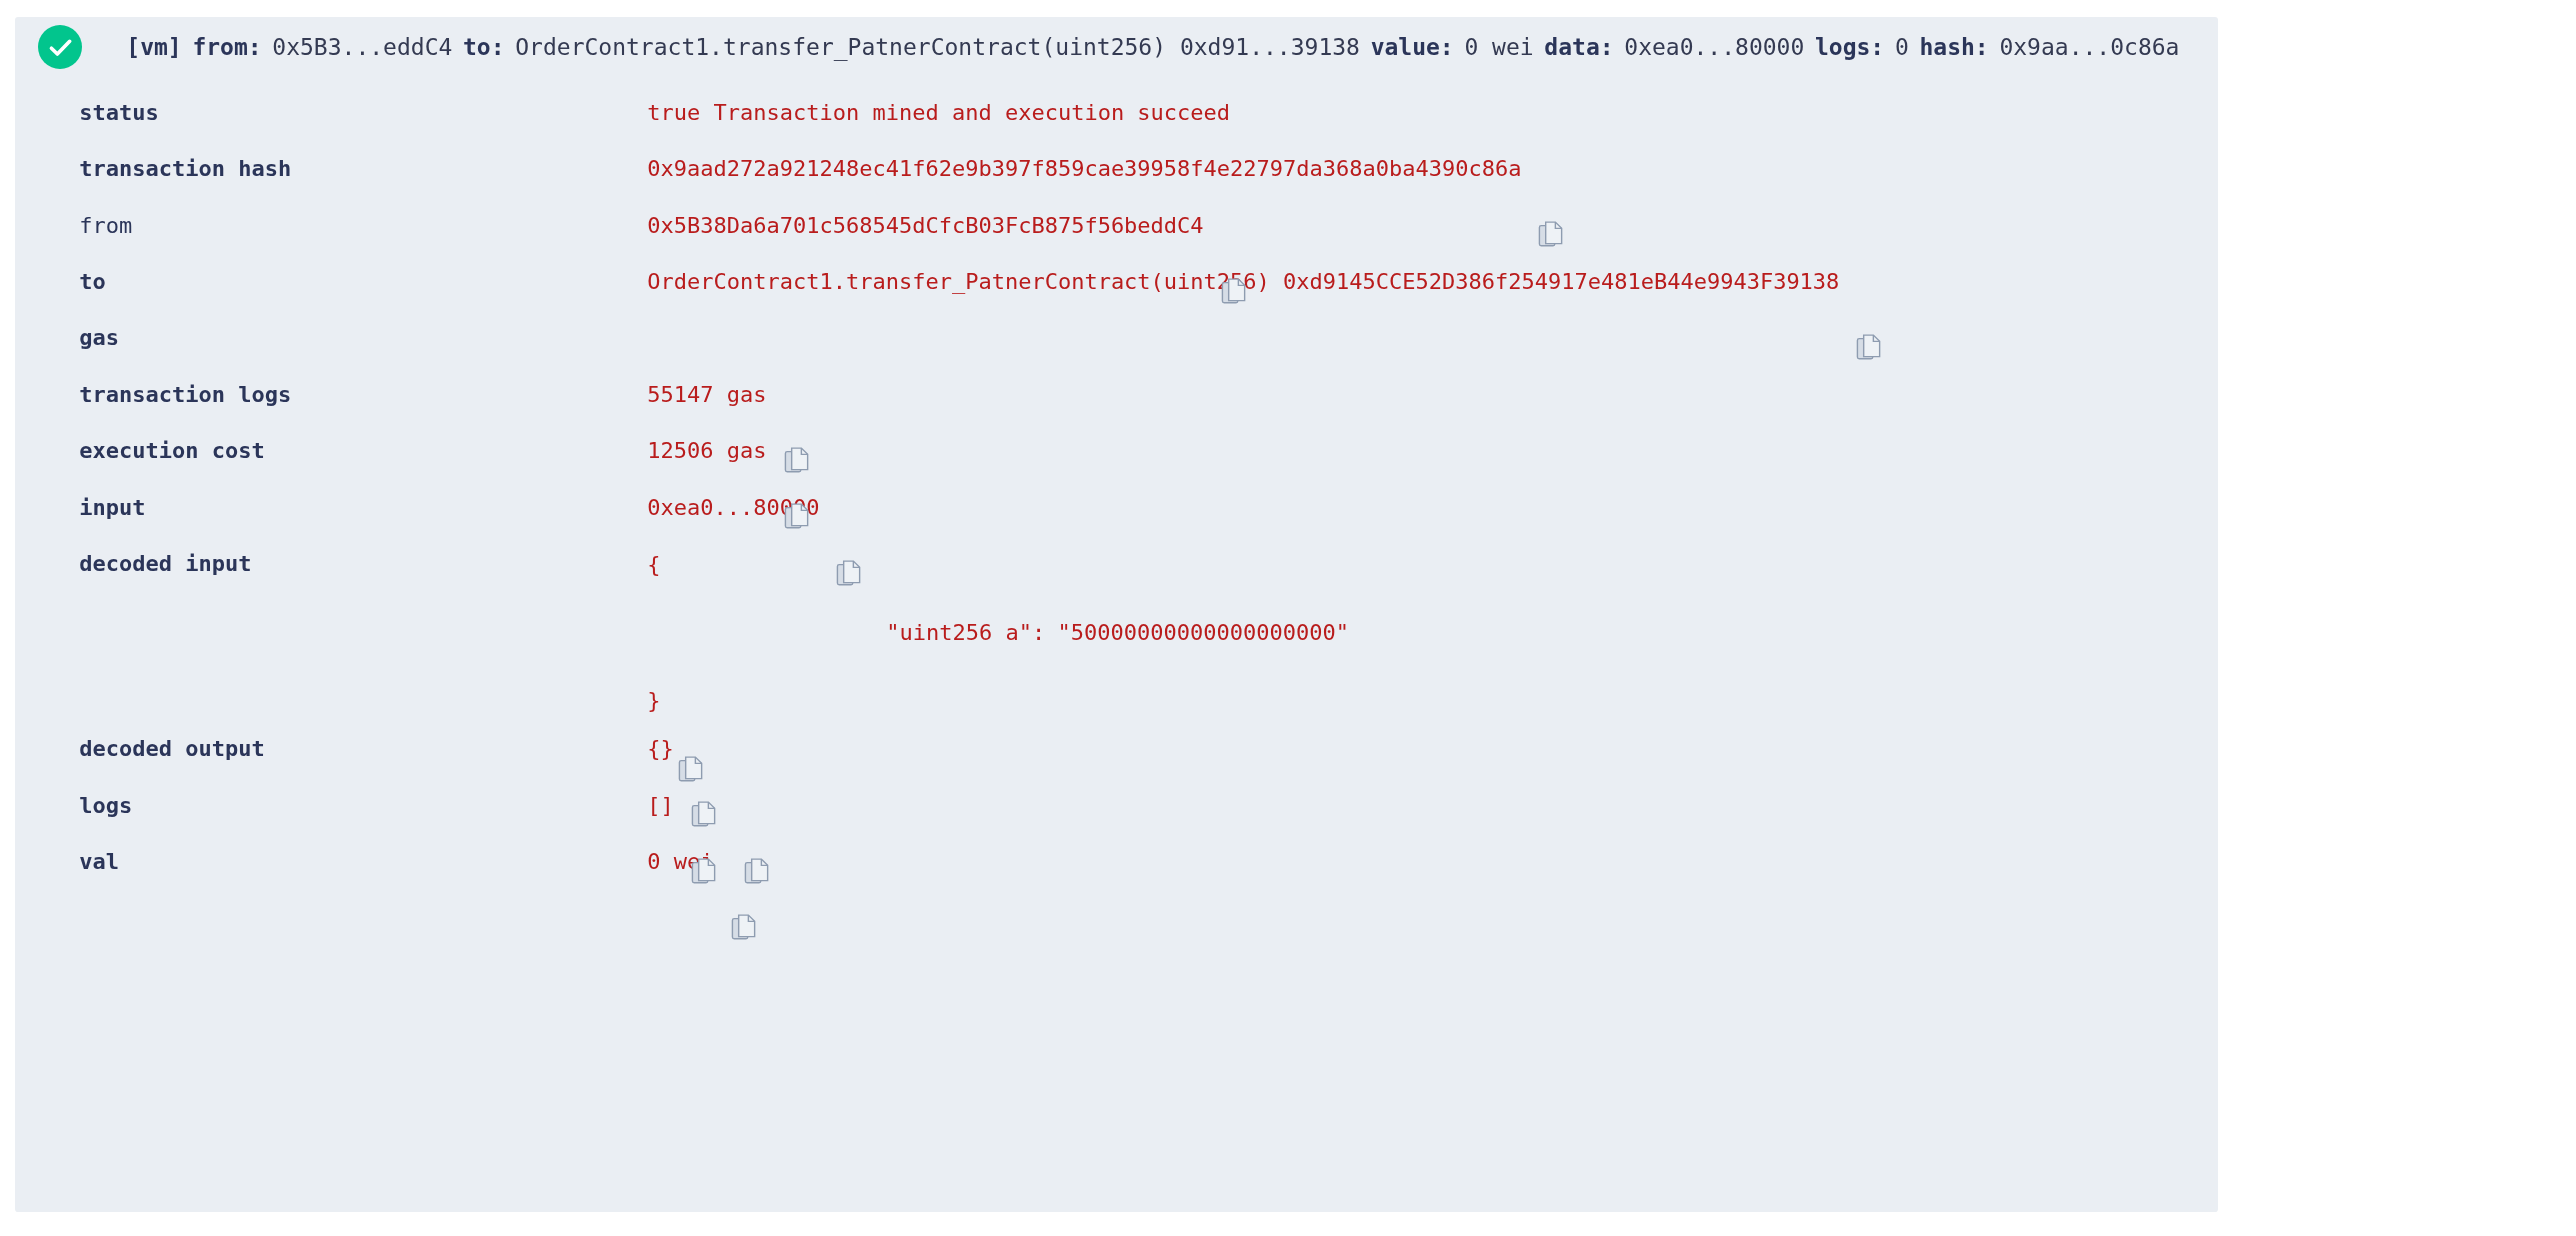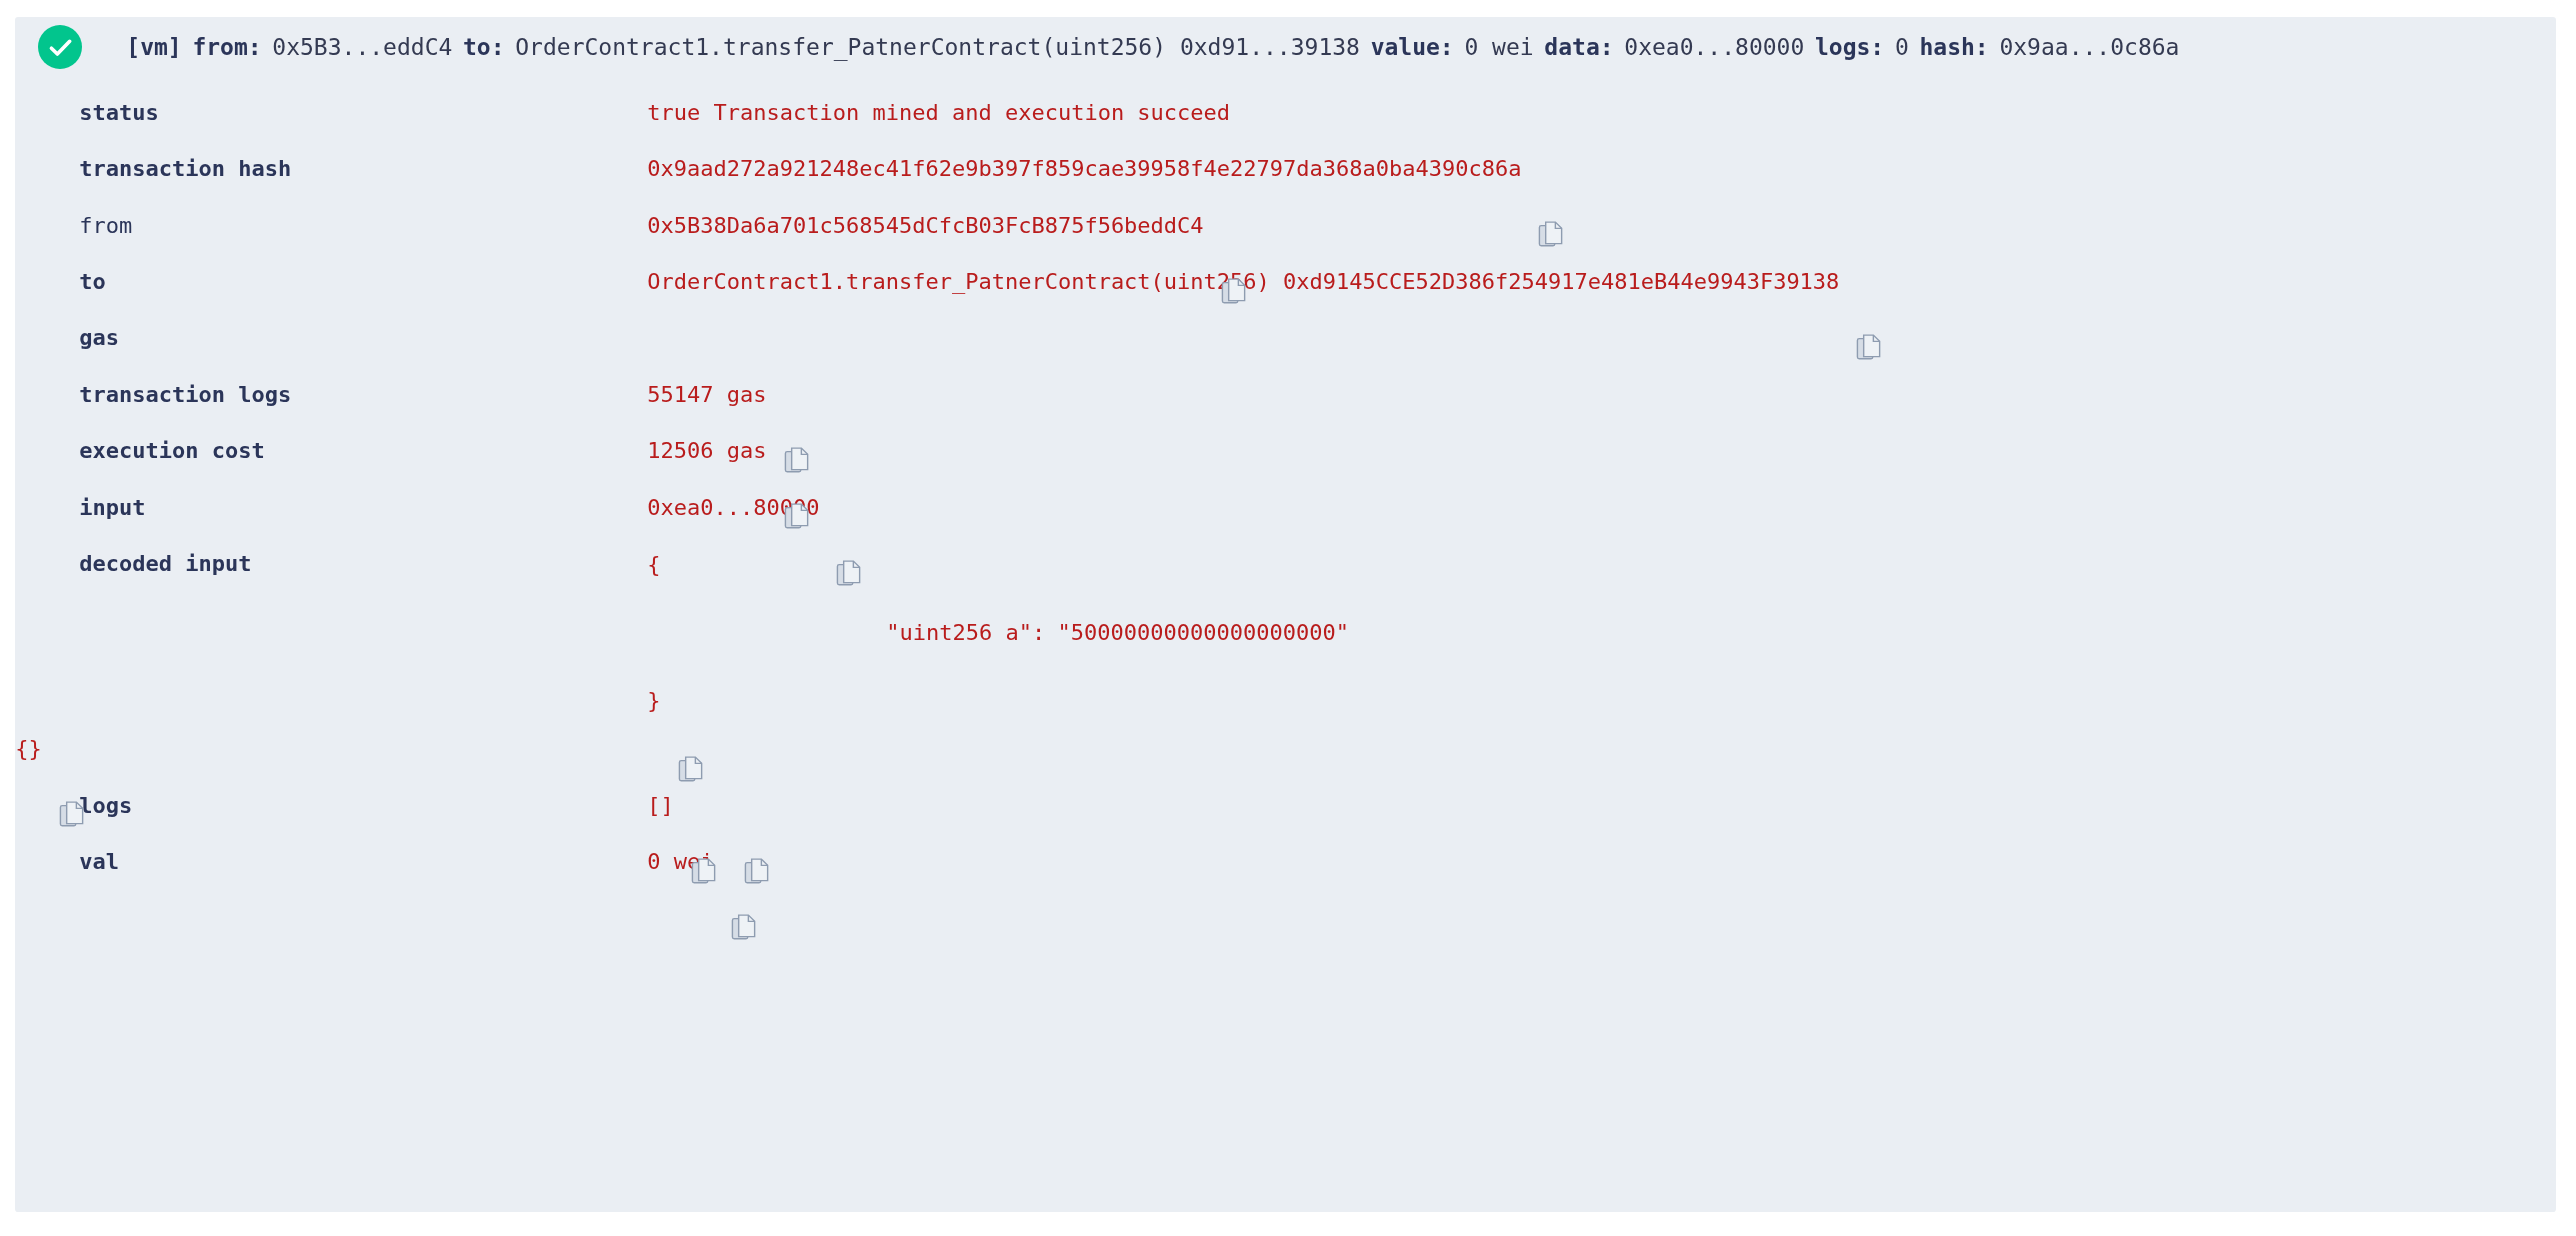--- a/index.html
+++ b/index.html
@@ -12,21 +12,21 @@
     width: 2576px;
     height: 1237px;
     font-family: "DejaVu Sans Mono", "Liberation Mono", monospace;
     overflow: hidden;
   }
 
   .receipt-panel {
     position: absolute;
     left: 15.3px;
     top: 17px;
-    width: 2541px;
+    width: 2203px;
     height: 1195px;
     background: #eaeef3;
     border-radius: 3.1px;
     box-sizing: border-box;
     overflow: hidden;
   }
 
   
   .receipt-header {
     display: flex;
@@ -252,20 +252,21 @@
                 <path d="M6.5 1.5 h8.2 l5.3 5.3 v12.9 h-13.5 z" fill="#eef2f6" stroke="#8e9cb0" stroke-width="1.2"></path>
                 <path d="M14.7 1.5 v5.3 h5.3" fill="none" stroke="#8e9cb0" stroke-width="1.2"></path>
               </svg>
             </span>
           </span>
         </span>
       </div>
     </div>
 
     <div class="row">
+      <div class="row-label">decoded output</div>
       <div class="row-value">
         <span class="vtext">{}</span>
         <span class="copy-icon">
           <svg width="26" height="29" viewBox="0 0 22 24">
             <rect x="1.2" y="4.5" width="13" height="17" rx="1.5" fill="#d6dde6" stroke="#8e9cb0" stroke-width="1.2"></rect>
             <path d="M6.5 1.5 h8.2 l5.3 5.3 v12.9 h-13.5 z" fill="#eef2f6" stroke="#8e9cb0" stroke-width="1.2"></path>
             <path d="M14.7 1.5 v5.3 h5.3" fill="none" stroke="#8e9cb0" stroke-width="1.2"></path>
           </svg>
         </span>
       </div>

